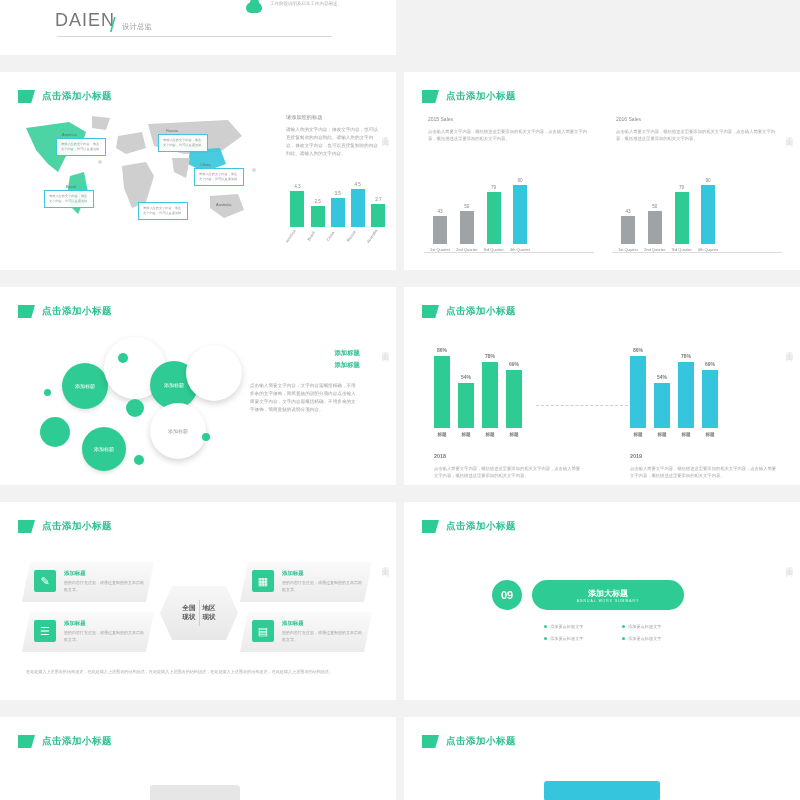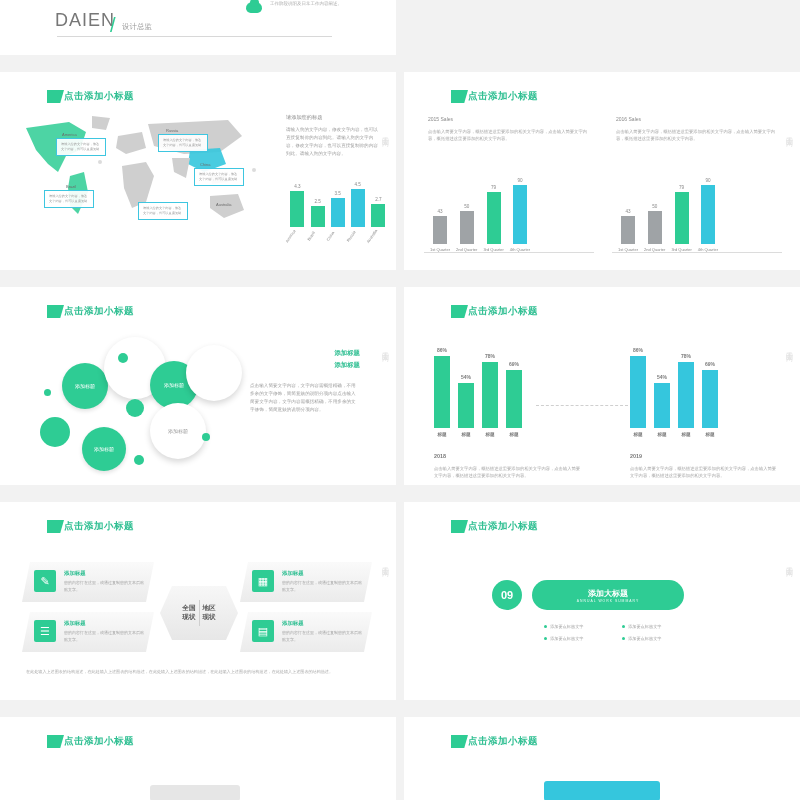--- a/index.html
+++ b/index.html
@@ -18,21 +18,21 @@
   .slide {
     position: absolute;
     background: #ffffff;
     overflow: hidden;
   }
   
   .slide-title {
     position: absolute;
     left: 18px; top: 18px;
     display: flex; align-items: center;
-    margin-left: 29px;
+    gap: 7px;
   }
   .title-flag {
     width: 17px; height: 13px;
     background: #2ecc94;
     clip-path: polygon(0 0, 100% 0, 78% 100%, 0 100%);
   }
   .title-text {
     font-size: 9.5px;
     font-weight: bold;
     color: #2fbf92;

